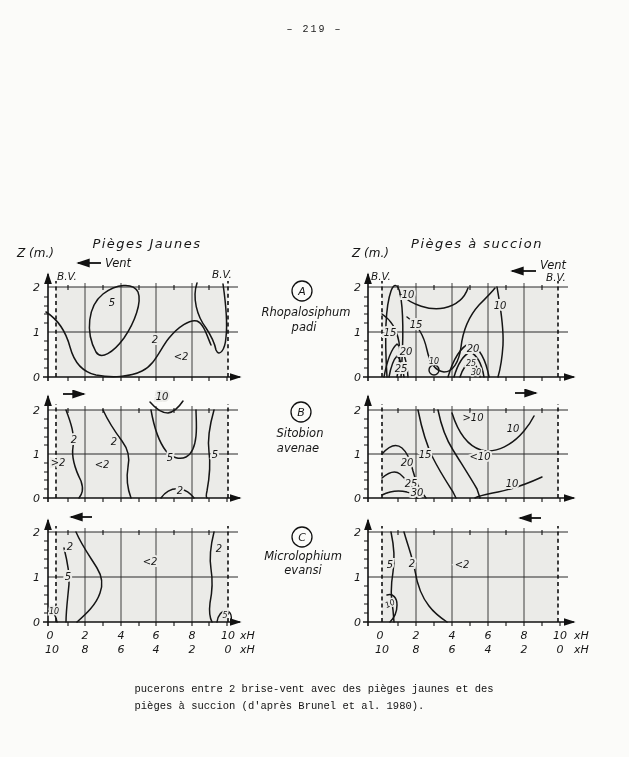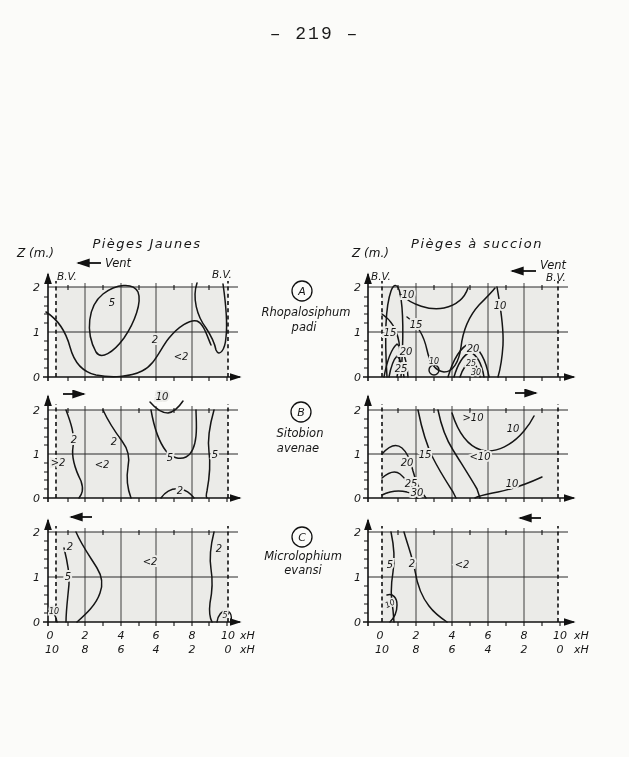--- a/index.html
+++ b/index.html
@@ -1,19 +1,19 @@
 <!DOCTYPE html>
 <html><head>
 <meta charset="utf-8">
 <style>
   html,body{margin:0;padding:0;}
   body{width:629px;height:757px;background:#fbfbf9;position:relative;
        font-family:"DejaVu Sans",sans-serif;color:#141414;}
   .page-number{position:absolute;top:24px;left:0;width:629px;text-align:center;
-       font-family:"Liberation Mono",monospace;font-size:18px;letter-spacing:2px;color:#1a1a1a;}
+       font-family:"Liberation Mono",monospace;font-size:10px;letter-spacing:2px;color:#1a1a1a;}
   svg text{fill:#161616;}
   .hdr{font:italic 13px "DejaVu Sans",sans-serif;letter-spacing:1.5px;text-anchor:middle;}
   .zax{font:italic 12px "DejaVu Sans",sans-serif;}
   .vent{font:italic 11.5px "DejaVu Sans",sans-serif;}
   .bvt{font:italic 10.5px "DejaVu Sans",sans-serif;}
   .yt{font:italic 11px "DejaVu Sans",sans-serif;text-anchor:end;}
   .xt{font:italic 11px "DejaVu Sans",sans-serif;text-anchor:middle;}
   .xu{font:italic 11px "DejaVu Sans",sans-serif;}
   .letter{font:italic 11px "DejaVu Sans",sans-serif;text-anchor:middle;}
   .species{font:italic 11.5px "DejaVu Sans",sans-serif;text-anchor:middle;}
@@ -293,16 +293,18 @@
     <text class="xt" x="416" y="653">8</text>
     <text class="xt" x="452" y="653">6</text>
     <text class="xt" x="488" y="653">4</text>
     <text class="xt" x="524" y="653">2</text>
     <text class="xt" x="560" y="653">0</text>
     <text class="xu" x="574" y="653">xH</text>
   </g>
 </svg>
 
 <div class="caption">
+  <div class="cap-cont">pucerons entre 2 brise-vent avec des pièges jaunes et des</div>
+  <div class="cap-cont">pièges à succion (d'après Brunel et al. 1980).</div>
 </div>
 
 
 
 
 </body></html>

